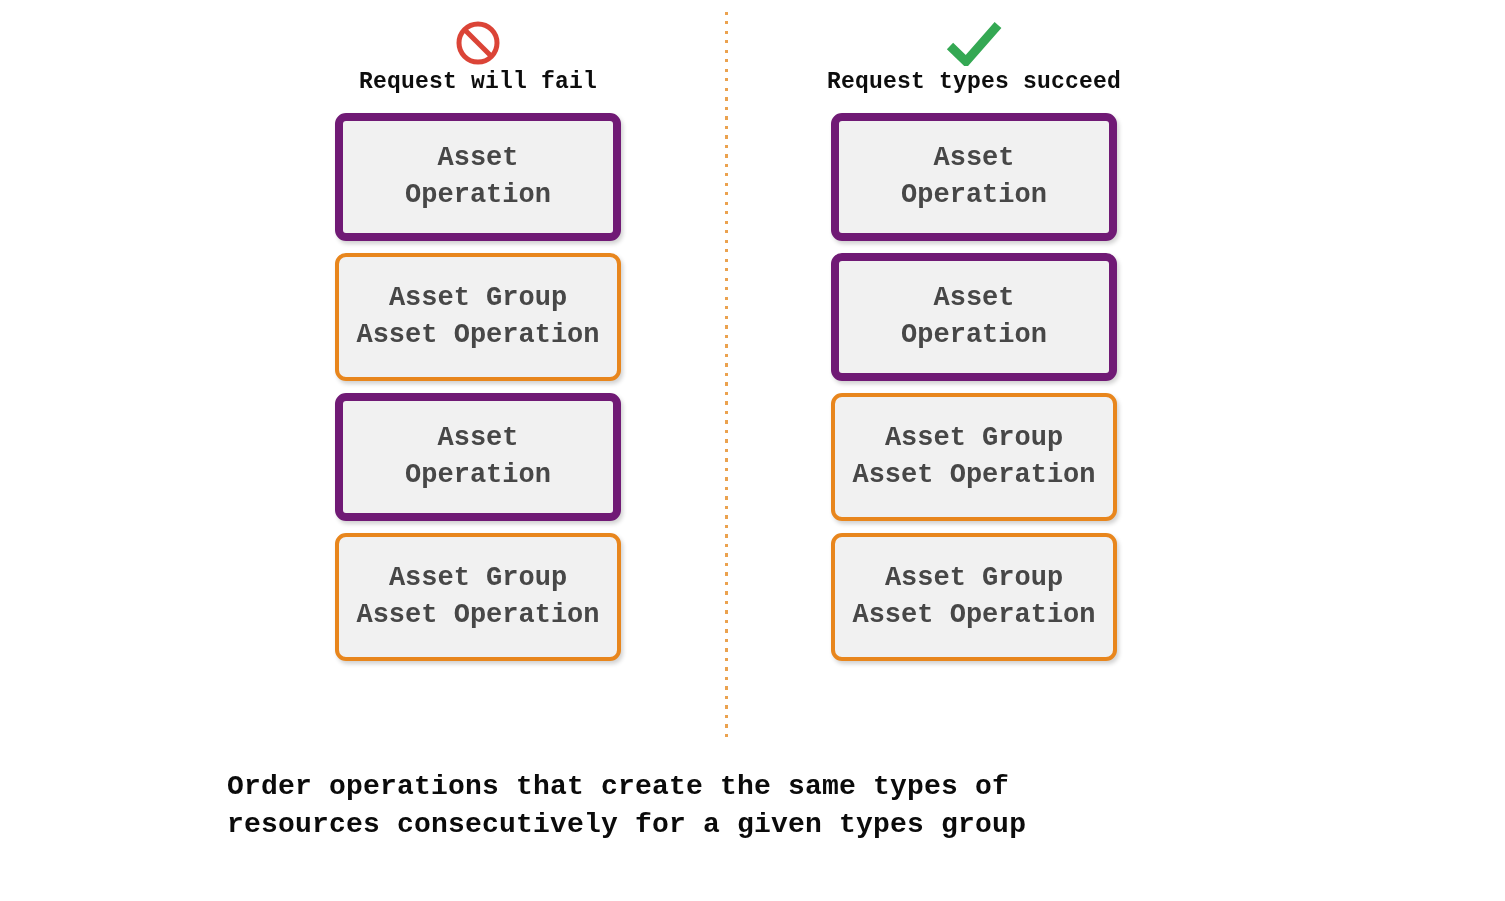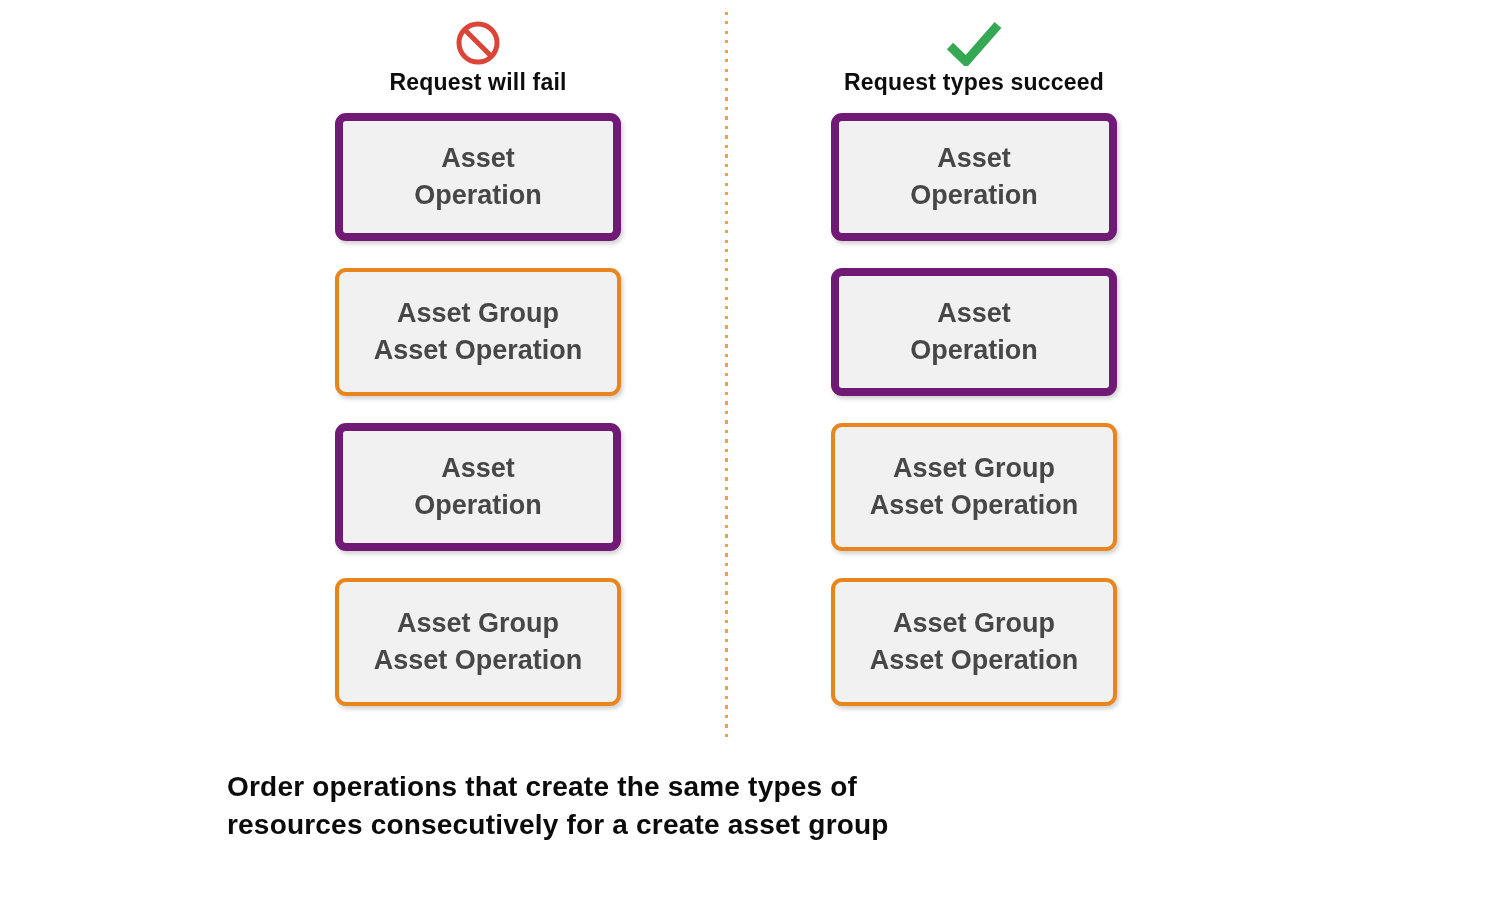--- a/index.html
+++ b/index.html
@@ -9,20 +9,21 @@
     width: 1505px;
     height: 901px;
     overflow: hidden;
     font-family: "Liberation Sans", sans-serif;
   }
   .canvas {
     position: relative;
     width: 1505px;
     height: 757px;
     background: #ffffff;
+    font-family: Liberation Mono, monospace;
   }
   .column {
     position: absolute;
     top: 0;
     width: 286px;
     display: flex;
     flex-direction: column;
     align-items: center;
   }
   .column.fail { left: 335px; }
@@ -47,21 +48,21 @@
   .box {
     width: 100%;
     height: 128px;
     box-sizing: border-box;
     border-radius: 11px;
     background: #f1f1f1;
     display: flex;
     flex-direction: column;
     align-items: center;
     justify-content: center;
-    margin-top: 27px;
+    margin-top: 12px;
     box-shadow: 2px 3px 4px rgba(0,0,0,0.18);
   }
   .box.first { margin-top: 17px; }
   .box.blue   { border: 8px solid #701a75; align-items: center; }
   .box.orange { border: 4px solid #e8861d; }
   .box-line {
     font-weight: 700;
     font-size: 27px;
     line-height: 37px;
     color: #474747;
@@ -149,16 +150,16 @@
       <span class="box-line">Asset Operation</span>
     </div>
     <div class="box orange">
       <span class="box-line">Asset Group</span>
       <span class="box-line">Asset Operation</span>
     </div>
   </div>
 
   <div class="caption">
     <div>Order operations that create the same types of</div>
-    <div>resources consecutively for a create asset group</div>
+    <div>resources consecutively for a given types group</div>
   </div>
 
 </div>
 
 </body></html>

